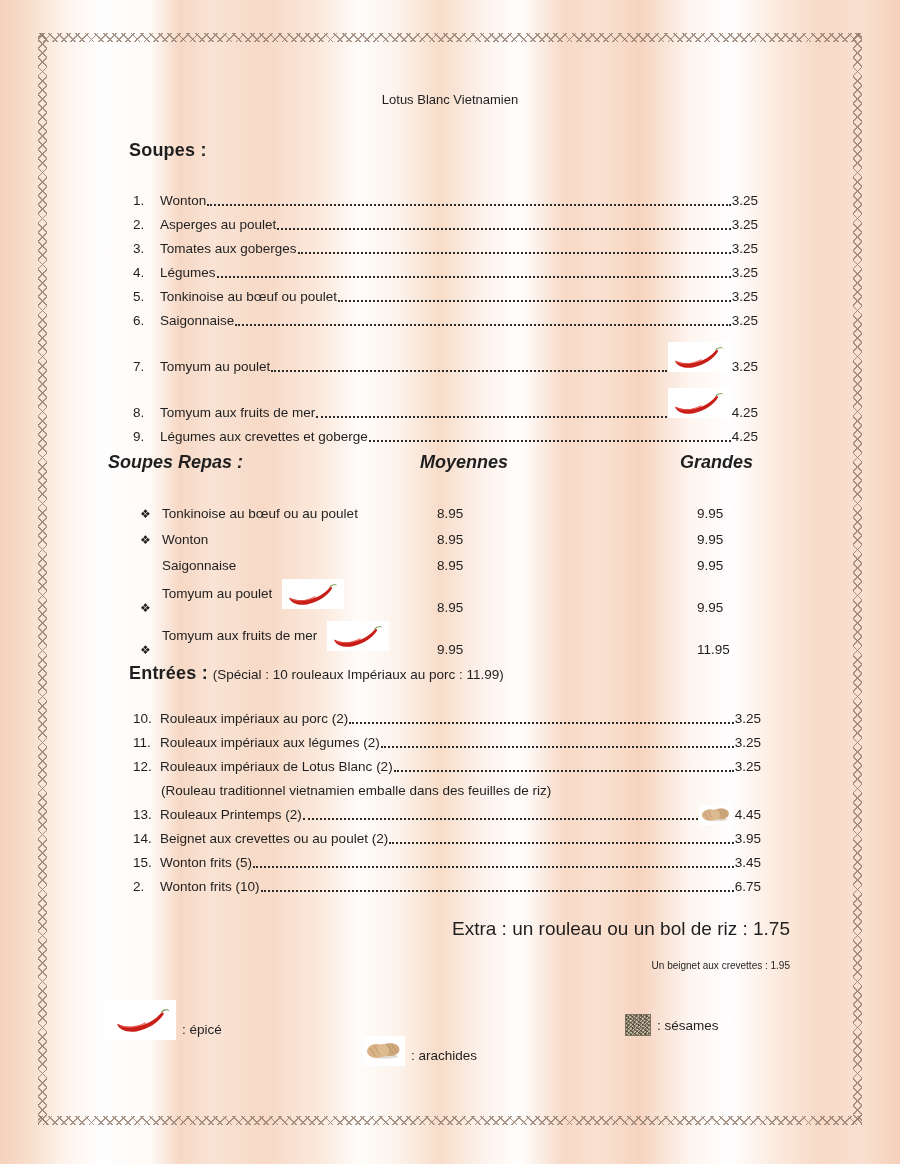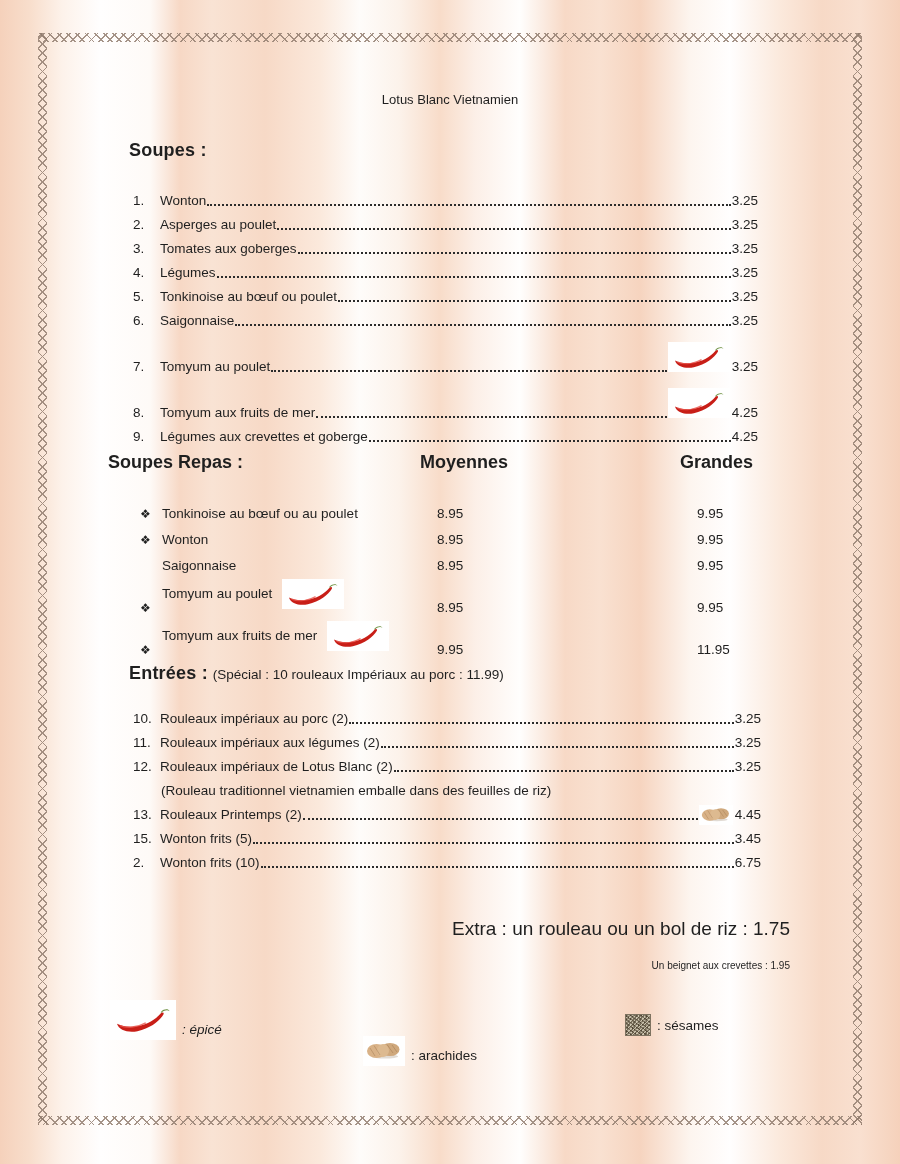--- a/index.html
+++ b/index.html
@@ -36,41 +36,41 @@
   .dots{flex:1;align-self:flex-end;border-bottom:2px dotted #2b2b2b;margin:0 1px 6px 1px;min-width:14px;}
   .price{text-align:right;}
   .mrow.tall{height:44px;margin-top:2px;}
   .chili-box{width:62px;height:30px;background:#fff;display:flex;align-items:center;justify-content:center;margin:0 2px 6px 0;flex:0 0 auto;}
   .chili-box svg{width:54px;height:24px;display:block;}
   .peanut-box{width:34px;height:20px;background:#fff;display:flex;align-items:center;justify-content:center;margin:0 2px 1px 0;flex:0 0 auto;}
   .peanut-box svg{width:30px;height:16px;display:block;}
 
   
   .sr{position:absolute;left:108px;top:452px;width:690px;}
-  .sr-head{display:flex;font-size:18px;font-weight:bold;}
+  .sr-head{display:flex;font-size:18px;font-weight:bold;font-style:italic;}
   .sr-c1{width:312px;}
   .sr-c2{width:260px;}
   .sr-rows{margin-top:22px;}
   .sr-row{display:flex;align-items:flex-end;height:26px;font-size:13.5px;}
   .sr-row.tall{height:42px;}
   .sr-bullet{width:22px;margin-left:32px;font-size:12px;}
   .sr-name{width:258px;white-space:nowrap;}
   .sr-name .chili-box{display:inline-flex;vertical-align:-8px;margin-left:10px;}
   .sr-pm{width:243px;padding-left:17px;}
   .sr-pg{padding-left:17px;}
 
   .ent-h{position:absolute;left:108px;top:663px;white-space:nowrap;}
   .ent-h .note{font-size:13.5px;font-weight:normal;margin-left:5px;}
   .subnote{padding-left:28px;}
 
   .extra1{position:absolute;right:110px;top:918px;font-size:19px;}
   .extra2{position:absolute;right:110px;top:960px;font-size:10px;}
 
   .lg{position:absolute;display:flex;align-items:flex-end;font-size:13.5px;}
-  .lg1{left:110px;top:1000px;font-style:italic;}
+  .lg1{left:110px;top:1000px;}
   .lg2{left:363px;top:1036px;}
   .lg3{left:625px;top:1014px;}
   .lg .lbl{margin:0 0 3px 6px;}
   .chili-big{width:66px;height:40px;background:#fff;display:flex;align-items:center;justify-content:center;}
   .chili-big svg{width:58px;height:26px;}
   .peanut-big{width:42px;height:30px;background:#fff;display:flex;align-items:center;justify-content:center;}
   .peanut-big svg{width:36px;height:20px;}
   .sesame-sq{width:24px;height:20px;background:#948a76;
     background-image:
       repeating-linear-gradient(37deg,rgba(40,30,15,.5) 0 1px,transparent 1px 3px),
@@ -254,20 +254,26 @@
       <span class="nm">Rouleaux Printemps (2)</span>
       <span class="dots"></span>
       <span class="peanut-box">
           <svg viewBox="0 0 36 18">
             <use href="#peanut"></use>
           </svg>
         </span>
       <span class="price">4.45</span>
     </div>
     <div class="mrow">
+      <span class="num">14.</span>
+      <span class="nm">Beignet aux crevettes ou au poulet (2)</span>
+      <span class="dots"></span>
+      <span class="price">3.95</span>
+    </div>
+    <div class="mrow">
       <span class="num">15.</span>
       <span class="nm">Wonton frits (5)</span>
       <span class="dots"></span>
       <span class="price">3.45</span>
     </div>
     <div class="mrow">
       <span class="num">2.</span>
       <span class="nm">Wonton frits (10)</span>
       <span class="dots"></span>
       <span class="price">6.75</span>

